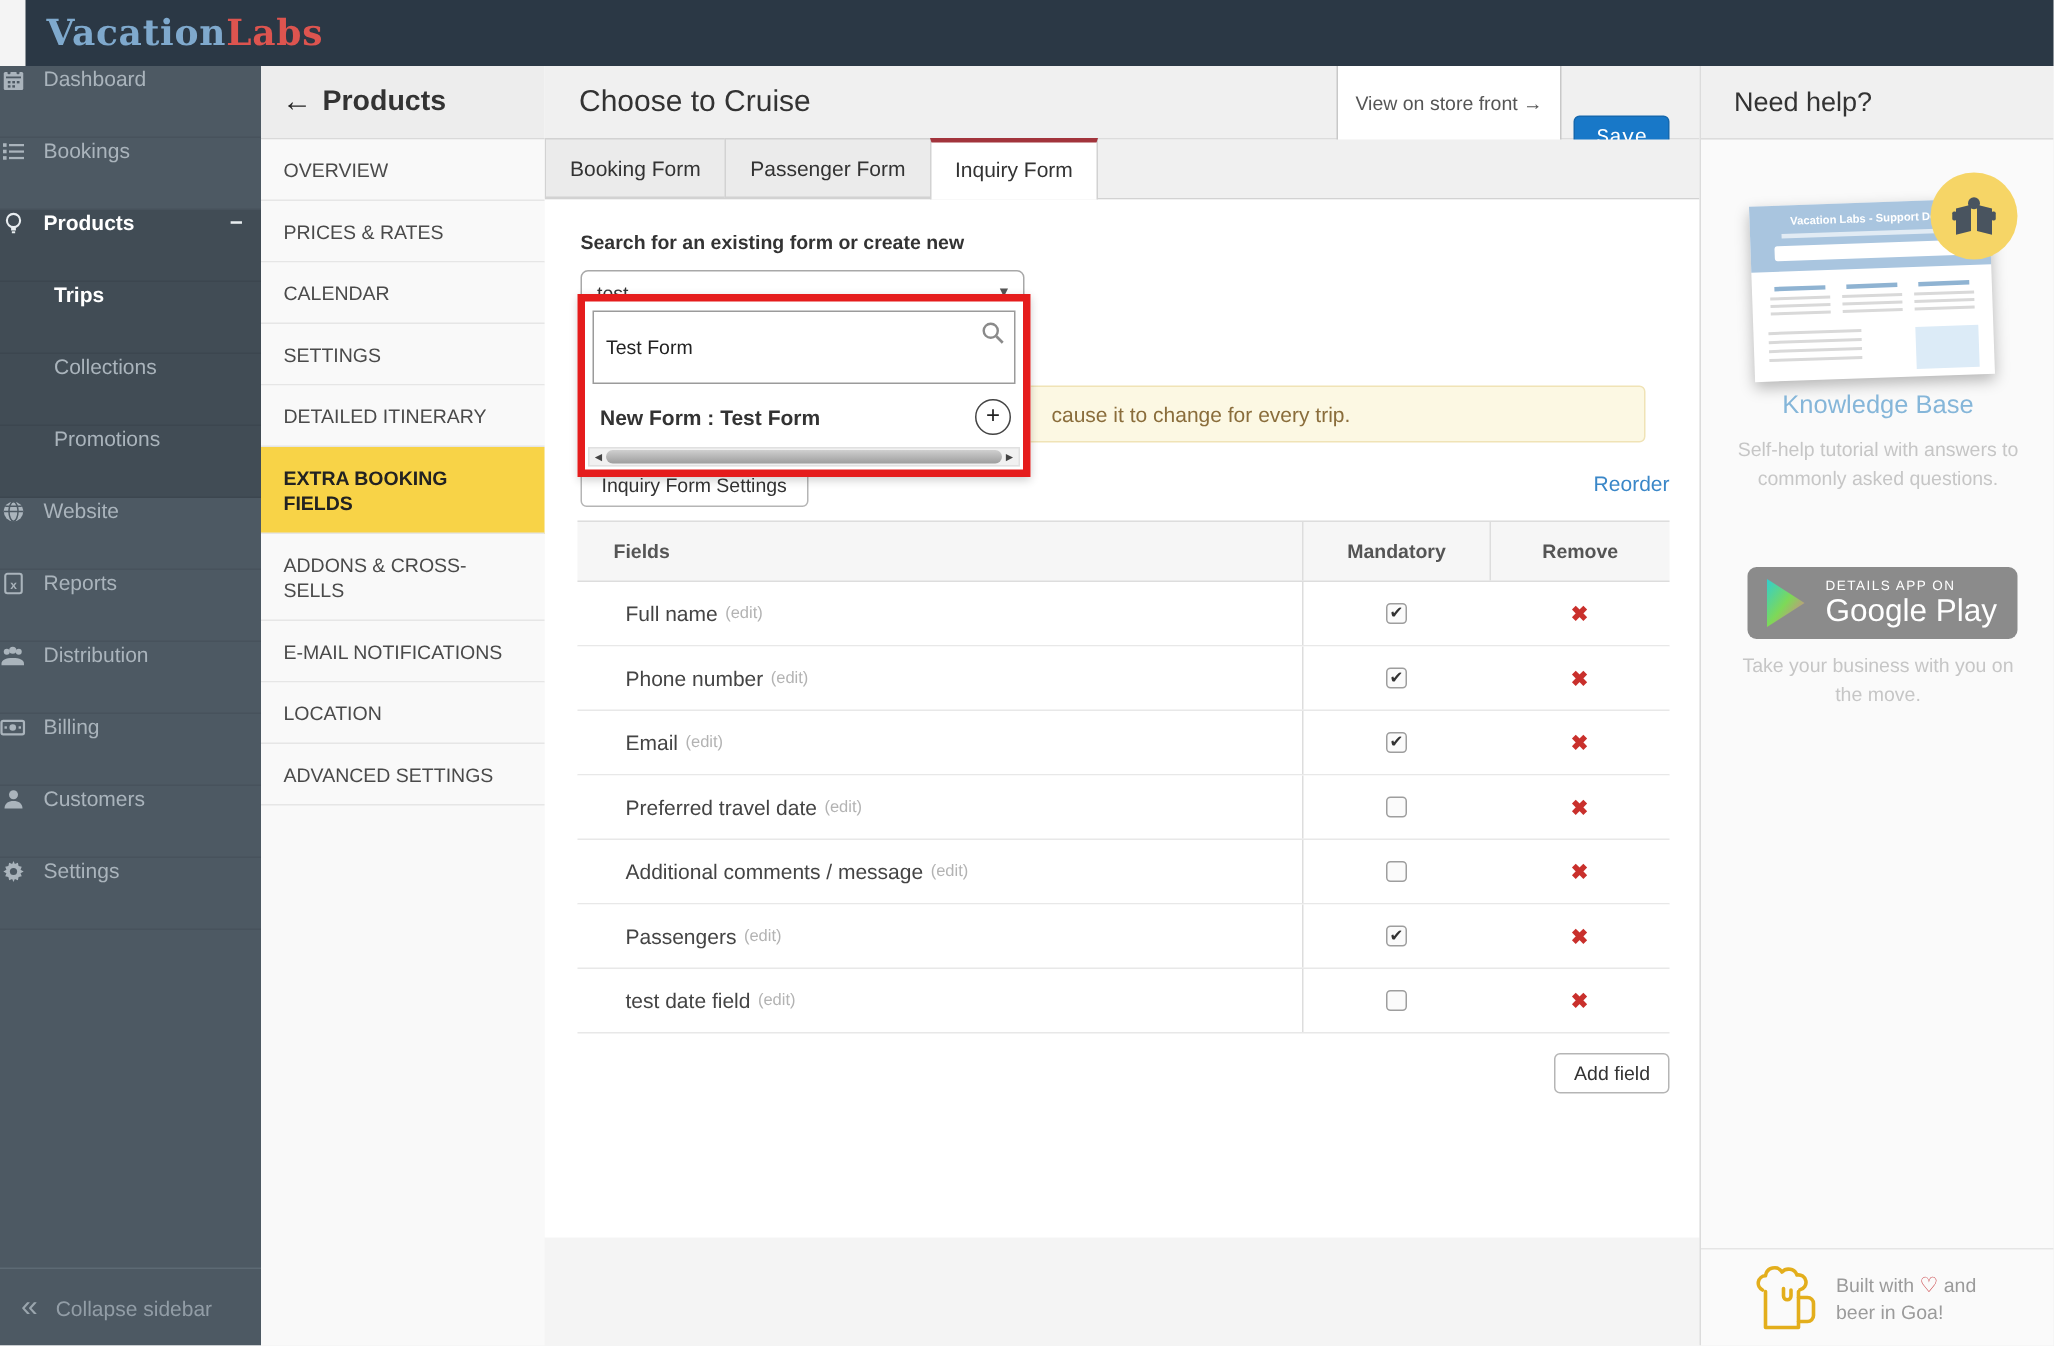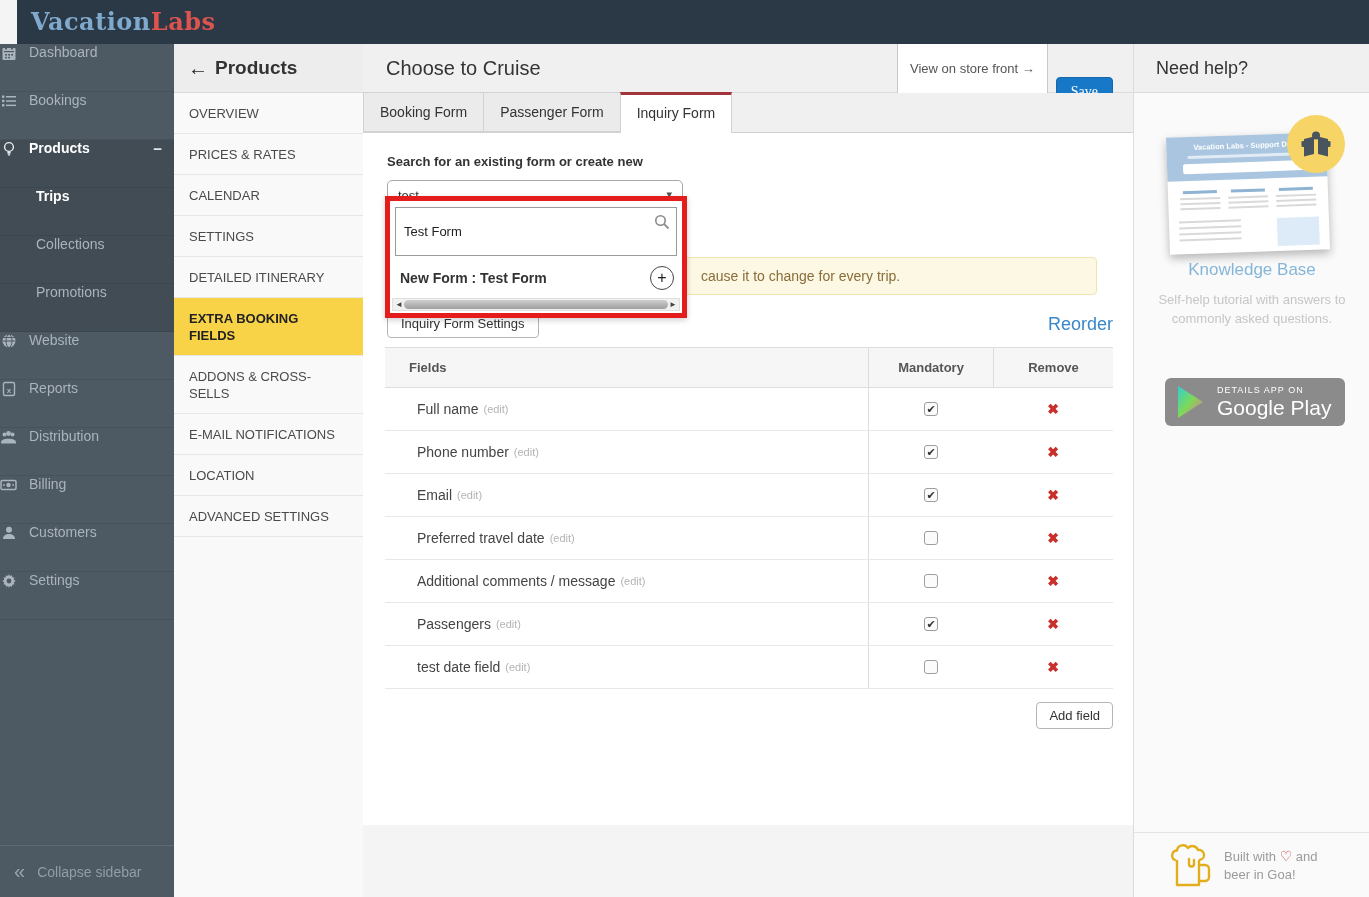--- a/index.html
+++ b/index.html
@@ -31,37 +31,37 @@
   .submenu-header .back { font-size:20px; margin-right:7px; color:#222; cursor:pointer; }
   .submenu-item { padding:12px 16px 11px 15px; font-size:13px; line-height:17px; color:#4a4a4a; border-bottom:1px solid #e6e6e6; background:#f9f9f9; cursor:pointer; }
   .submenu-item.active { background:#f8d347; color:#222; font-weight:bold; }
 
   
   .main { position:absolute; left:363px; top:44px; width:770px; height:853px; background:#f4f4f4; z-index:5; }
   .main-header { position:absolute; left:0; top:0; width:770px; height:49px; background:#f0f0f0; border-bottom:1px solid #dcdcdc; display:flex; align-items:center; }
   .page-title { font-size:20px; color:#333; margin-left:23px; }
   .header-actions { margin-left:auto; margin-right:20px; display:flex; gap:8px; }
   .btn-light { background:#fff; border:1px solid #c8c8c8; border-radius:4px; padding:6px 12px; font-size:13px; color:#555; cursor:pointer; font-family:inherit; }
-  .btn-primary { background:#1878c8; border:1px solid #1568ae; border-radius:4px; padding:6px 14px; font-size:14px; color:#fff; cursor:pointer; font-family:Liberation Serif, serif;margin-top:48px; }
+  .btn-primary { background:#1878c8; border:1px solid #1568ae; border-radius:4px; padding:6px 14px; font-size:14px; color:#fff; cursor:pointer; font-family:Liberation Mono, monospace;margin-top:48px; }
 
   .tabbar { position:absolute; left:0; top:49px; width:770px; height:40px; background:#f0f0f0; display:flex; align-items:flex-end; border-bottom:1px solid #d2d2d2; }
   .tab { padding:11px 16px; font-size:14px; color:#333; background:#ebebeb; border:1px solid #d2d2d2; border-right:none; cursor:pointer; line-height:16px; }
   .tab:last-of-type { border-right:1px solid #d2d2d2; }
   .tab.active { background:#fff; border-top:3px solid #a2343c; border-bottom:none; border-right:1px solid #d2d2d2; padding:10px 16px 12px; margin-bottom:-1px; position:relative; z-index:3; }
 
   .panel { position:absolute; left:0; top:89px; width:770px; height:692px; background:#fff; }
 
   .search-label { position:absolute; left:24px; top:21px; font-size:13px; font-weight:bold; color:#333; }
   .form-select { position:absolute; left:24px; top:47px; width:296px; height:31px; background:#fff; border:1px solid #a8a8a8; border-radius:5px; font-size:13px; color:#333; padding:7px 10px; cursor:pointer; }
   .form-select .caret { position:absolute; right:10px; top:7px; font-size:11px; color:#555; }
 
   .alert { position:absolute; left:24px; top:124px; width:710px; height:38px; background:#fcf8e3; border:1px solid #f0e3b6; border-radius:4px; font-size:14px; color:#8a6d3b; line-height:36px; padding-left:313px; }
 
   .settings-btn { position:absolute; left:24px; top:177px; height:28px; padding:0 13px; background:#fff; border:1px solid #b5b5b5; border-radius:4px; font-size:13px; color:#333; line-height:26px; cursor:pointer; z-index:1; font-family:inherit; }
-  .reorder { position:absolute; right:20px; top:181px; font-size:18px; color:#3a87c8; cursor:pointer; text-decoration:none; }
+  .reorder { position:absolute; right:20px; top:181px; font-size:14px; color:#3a87c8; cursor:pointer; text-decoration:none; }
 
   
   .dropdown-overlay { position:absolute; left:22px; top:63px; width:302px; height:122px; border:5px solid #e51c1c; background:#fff; z-index:10; box-shadow:0 2px 6px rgba(0,0,0,0.2); }
   .dd-search { position:absolute; left:5px; top:6px; width:282px; height:49px; border:1px solid #9b9b9b; background:#fff; font-size:13px; color:#222; padding:0 28px 0 8px; font-family:inherit; }
   .dd-search-icon { position:absolute; right:12px; top:13px; width:16px; height:16px; }
   .dd-row { position:absolute; left:10px; right:8px; top:62px; height:30px; display:flex; align-items:center; justify-content:space-between; cursor:pointer; }
   .dd-row-label { font-size:14px; font-weight:bold; color:#333; }
   .dd-plus { width:24px; height:24px; border:1px solid #444; border-radius:50%; text-align:center; line-height:21px; font-size:16px; color:#222; cursor:pointer; background:#fff; }
   .dd-hscroll { position:absolute; left:2px; right:2px; bottom:2px; height:13px; background:#f1f1f1; border:1px solid #e0e0e0; }
   .dd-thumb { position:absolute; left:11px; right:11px; top:1px; height:9px; background:linear-gradient(#cfcfcf,#9e9e9e); border-radius:5px; }
@@ -472,20 +472,21 @@
             <stop offset="1" stop-color="#ef6b9a"></stop>
         </linearGradient>
       </defs>
       <polygon points="1,1 1,33 26,17" fill="url(#pg1)"></polygon>
     </svg>
     <div class="play-text">
       <div class="play-top">DETAILS APP ON</div>
       <div class="play-main">Google Play</div>
     </div>
   </div>
+  <div class="play-desc">Take your business with you on the move.</div>
 
   <div class="help-footer">
     <svg class="beer-icon" width="50" height="50" viewBox="0 0 50 50">
       <g fill="none" stroke="#e3ae1c" stroke-width="2.4" stroke-linejoin="round" stroke-linecap="round">
         <path d="M10 18 v24 h22 v-24"></path>
         <path d="M32 22 h6 a4 4 0 0 1 4 4 v8 a4 4 0 0 1 -4 4 h-6"></path>
         <path d="M8 17 a5 5 0 0 1 2-9.5 a6 6 0 0 1 11-2.5 a6 6 0 0 1 10 2 a5 5 0 0 1 2 9.8"></path>
         <path d="M22 16 v5 a2.5 2.5 0 0 0 5 0 v-4"></path>
       </g>
     </svg>

